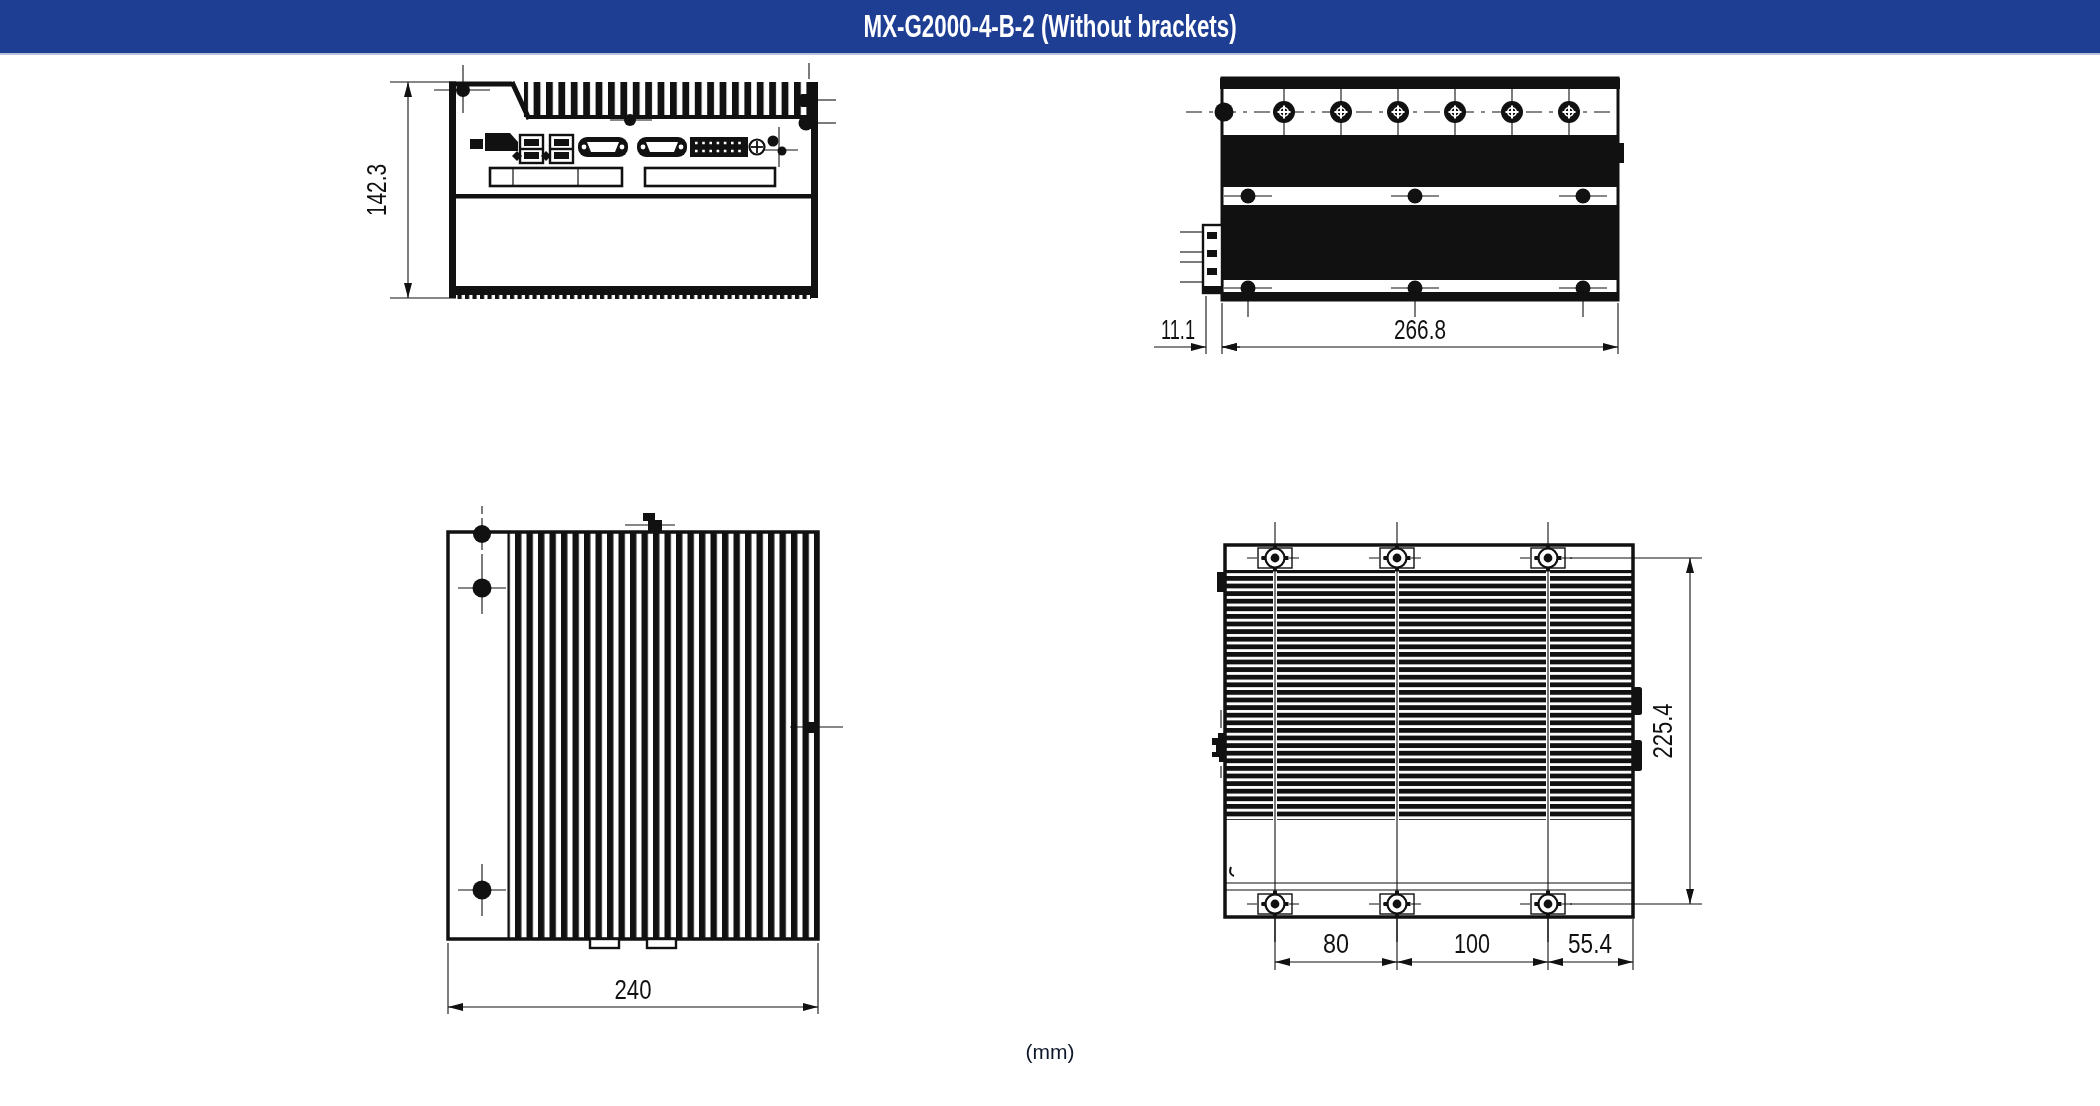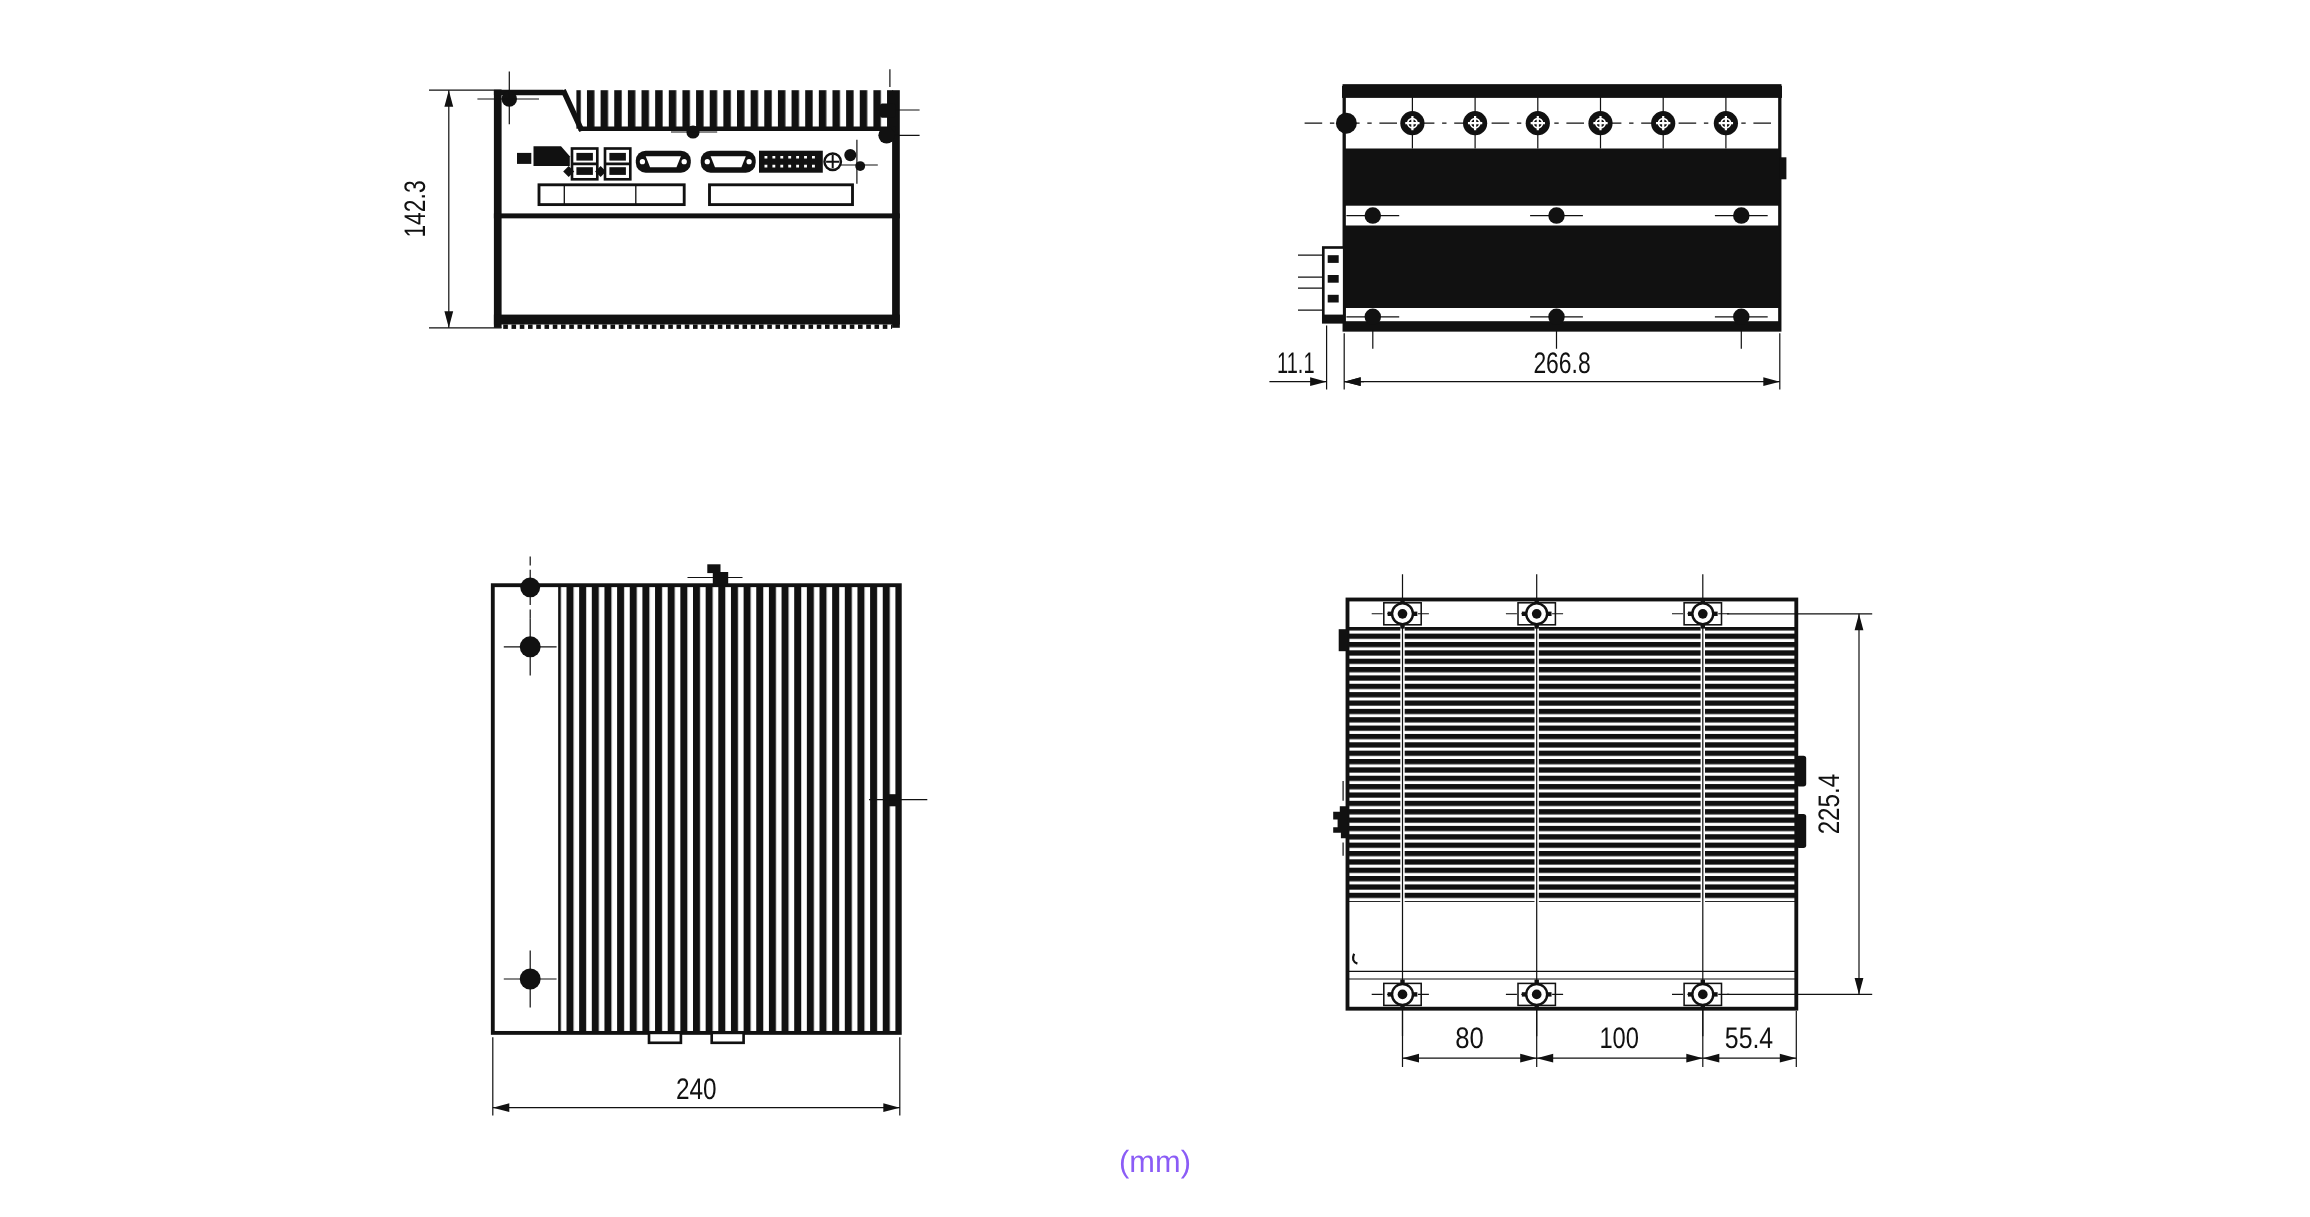--- a/index.html
+++ b/index.html
@@ -5,21 +5,21 @@
   html,body{margin:0;padding:0;background:#fff;}
   .page{position:relative;width:2100px;height:1106px;background:#fff;overflow:hidden;
         font-family:"Liberation Sans",sans-serif;}
   .titlebar{position:absolute;left:0;top:0;width:2100px;height:53px;background:#1e3e94;
             border-bottom:2px solid #b9c3d8;display:flex;align-items:center;justify-content:center;}
   .titlebar .ttl{color:#fff;font-weight:bold;font-size:31px;letter-spacing:0;
                  display:inline-block;transform:scaleX(0.72);white-space:nowrap;}
   .view{position:absolute;}
   svg text{font-family:"Liberation Sans",sans-serif;fill:#111;}
   .dim{font-size:27px;}
-  .unit{position:absolute;left:0;right:0;top:1040px;text-align:center;font-size:28px;color:#8b5cf6;}
+  .unit{position:absolute;left:0;right:0;top:1040px;text-align:center;font-size:21px;color:#0f172a;}
   .ink{fill:#111;}
   .thin{stroke:#111;stroke-width:1.1;fill:none;}
 </style>
 </head>
 <body>
 
 <div class="page">
 
   <svg style="position:absolute;width:0;height:0" aria-hidden="true">
     <defs>
@@ -56,20 +56,23 @@
         <rect x="-2" y="-13.5" width="4" height="4.5" fill="#111"></rect>
         <rect x="-2" y="9" width="4" height="4.5" fill="#111"></rect>
         <circle r="4.4" fill="#111"></circle>
       </g>
       <g id="btab">
           <rect x="0" y="0" width="29" height="9" fill="#fff" stroke="#111" stroke-width="2.4"></rect>
         </g>
     </defs>
   </svg>
 
+  <header class="titlebar">
+    <span class="ttl">MX-G2000-4-B-2 (Without brackets)</span>
+  </header>
 
   <svg class="view" style="left:360px;top:55px" width="510" height="290" viewBox="0 0 510 290">
     <g>
       <line class="thin" x1="30" y1="27" x2="96" y2="27"></line>
       <line class="thin" x1="30" y1="243" x2="96" y2="243"></line>
       <line class="thin" x1="48" y1="27" x2="48" y2="243" marker-start="url(#arw)" marker-end="url(#arw)"></line>
       <text class="dim" transform="rotate(-90 26 135)" x="26" y="135" text-anchor="middle" textLength="52" lengthAdjust="spacingAndGlyphs">142.3</text>
     </g>
     <g>
       <rect class="ink" x="89" y="27" width="7" height="216"></rect>

